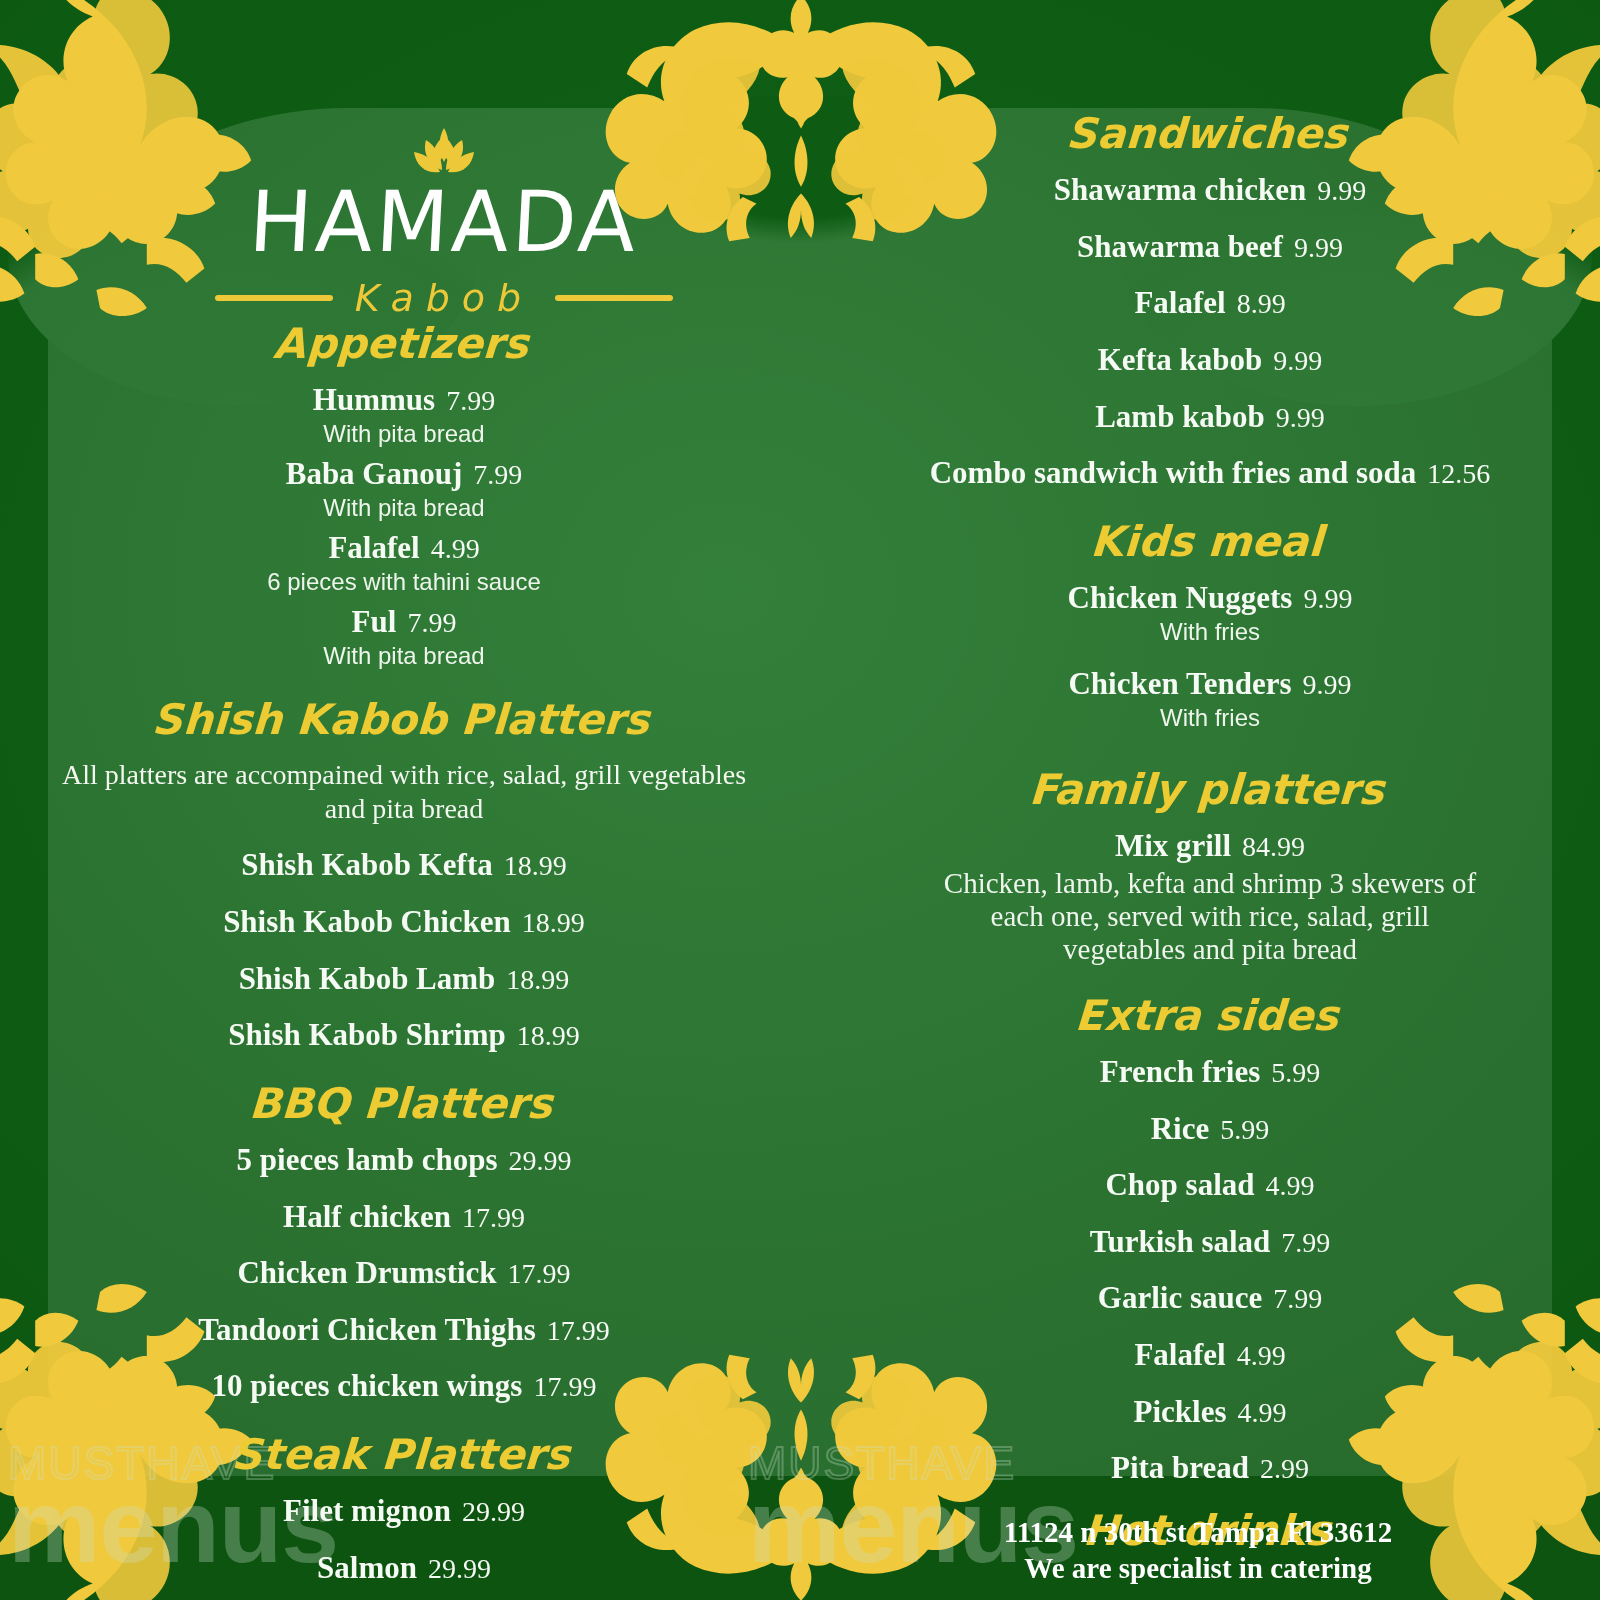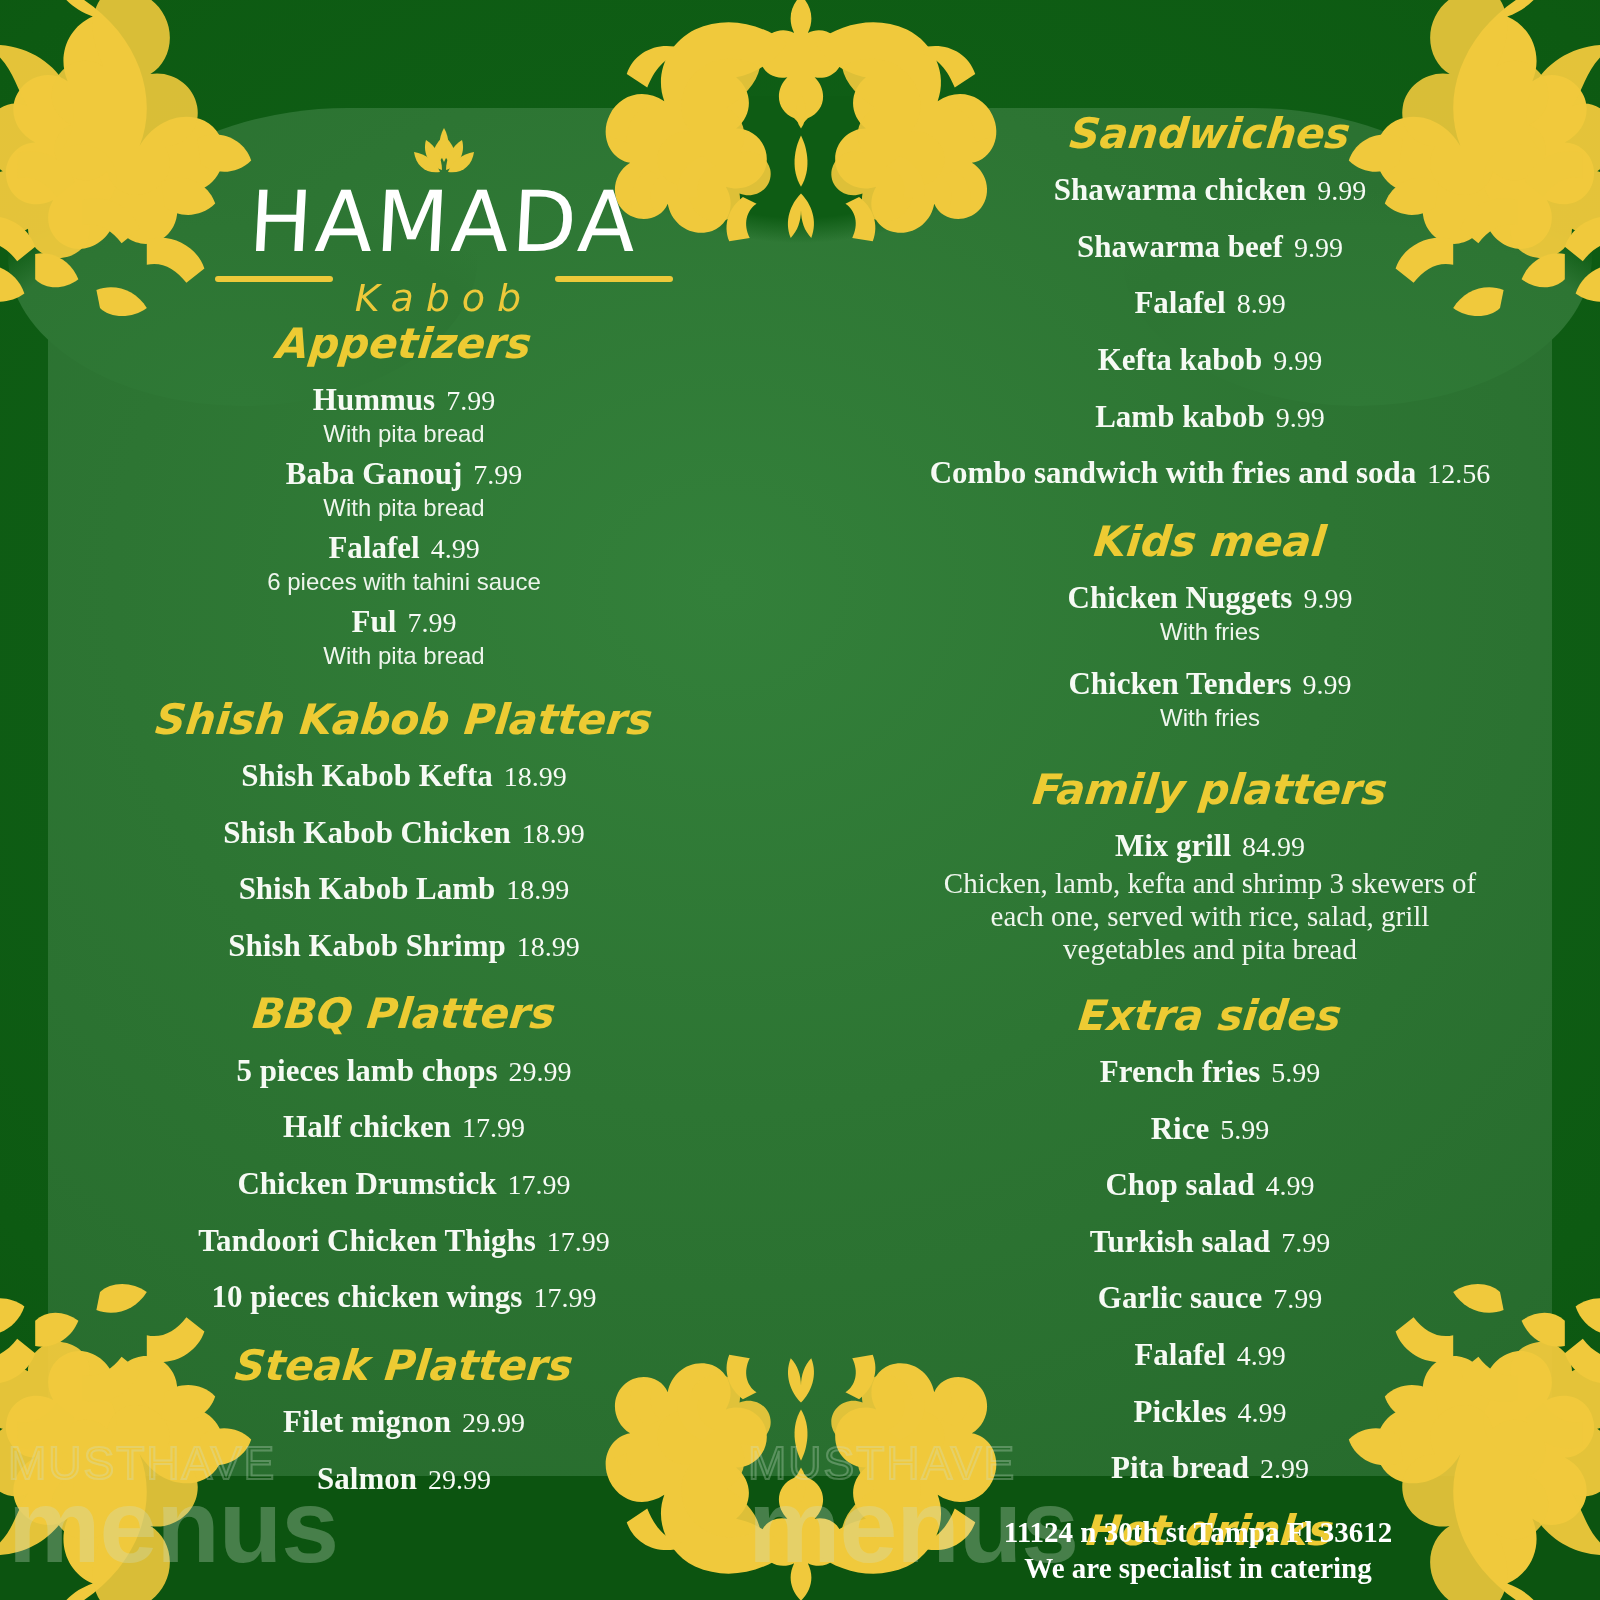--- a/index.html
+++ b/index.html
@@ -110,20 +110,21 @@
     font-family: "DejaVu Sans", sans-serif;
     font-size: 84px;
     font-weight: 400;
     color: #ffffff;
     letter-spacing: 3px;
     line-height: 1;
     transform: skewX(-3deg);
   }
   .logo-sub-row {
     display: flex;
+    align-items: center;
     justify-content: center;
     gap: 22px;
     margin-top: 12px;
   }
   .logo-dash {
     width: 118px;
     height: 6px;
     background: #edc93a;
     border-radius: 3px;
   }
@@ -410,20 +411,21 @@
       <div class="item sp-lg">
         <div class="item-line">
           <span class="item-name">Ful</span><span class="item-price">7.99</span>
         </div>
         <div class="item-desc">With pita bread</div>
       </div>
     </div>
 
     <div class="section gap-a">
       <div class="sec-head">Shish Kabob Platters</div>
+      <div class="sec-note">All platters are accompained with rice, salad, grill vegetables and pita bread</div>
       <div class="item sp-lg">
         <div class="item-line">
           <span class="item-name">Shish Kabob Kefta</span><span class="item-price">18.99</span>
         </div>
       </div>
       <div class="item sp-lg">
         <div class="item-line">
           <span class="item-name">Shish Kabob Chicken</span><span class="item-price">18.99</span>
         </div>
       </div>

